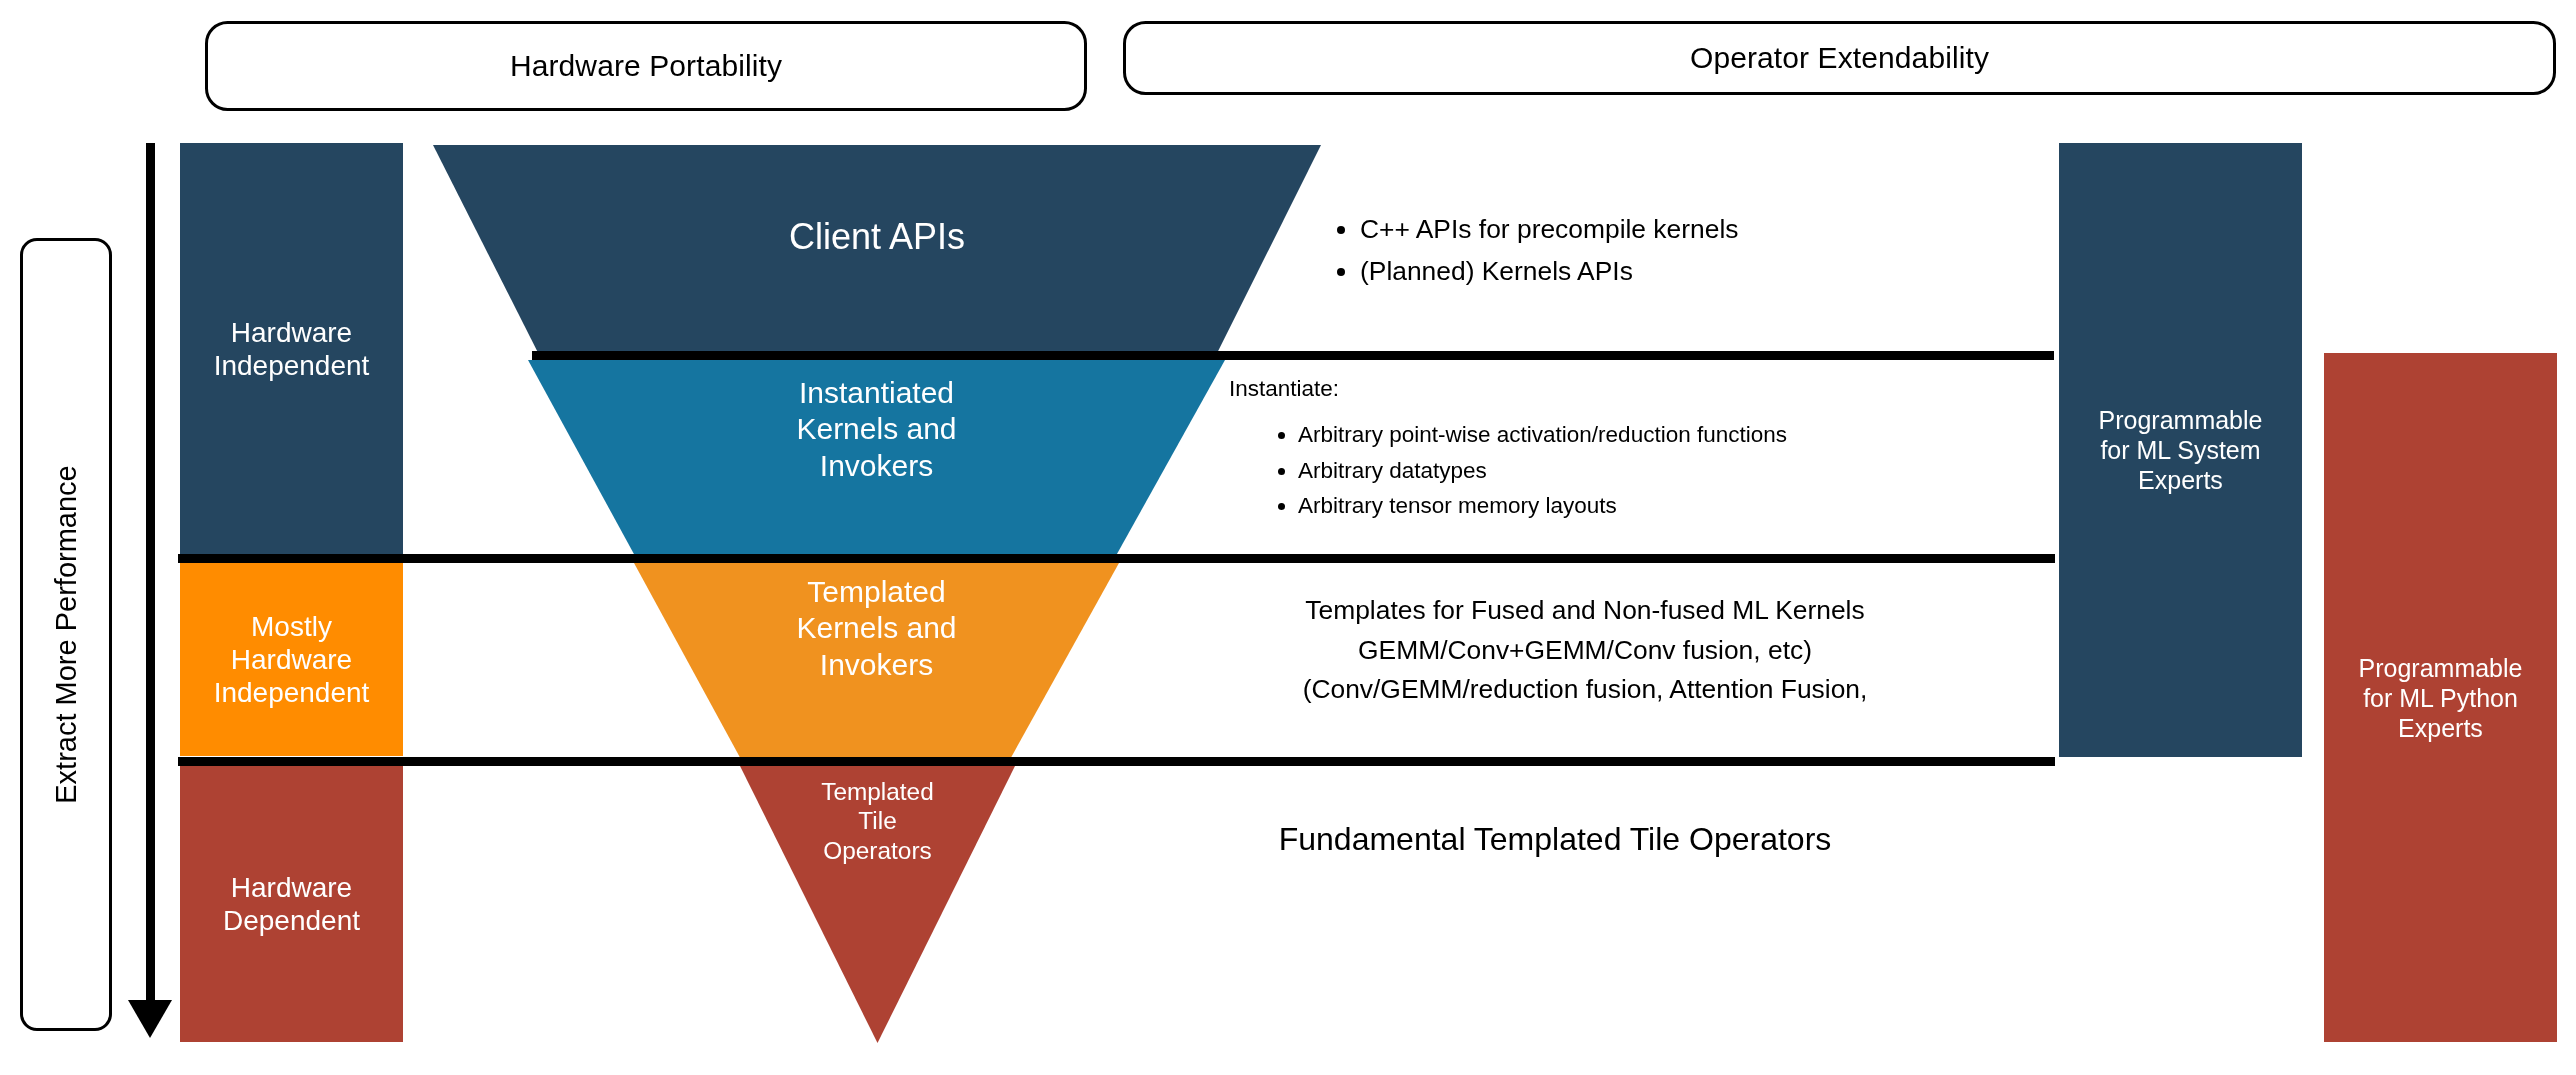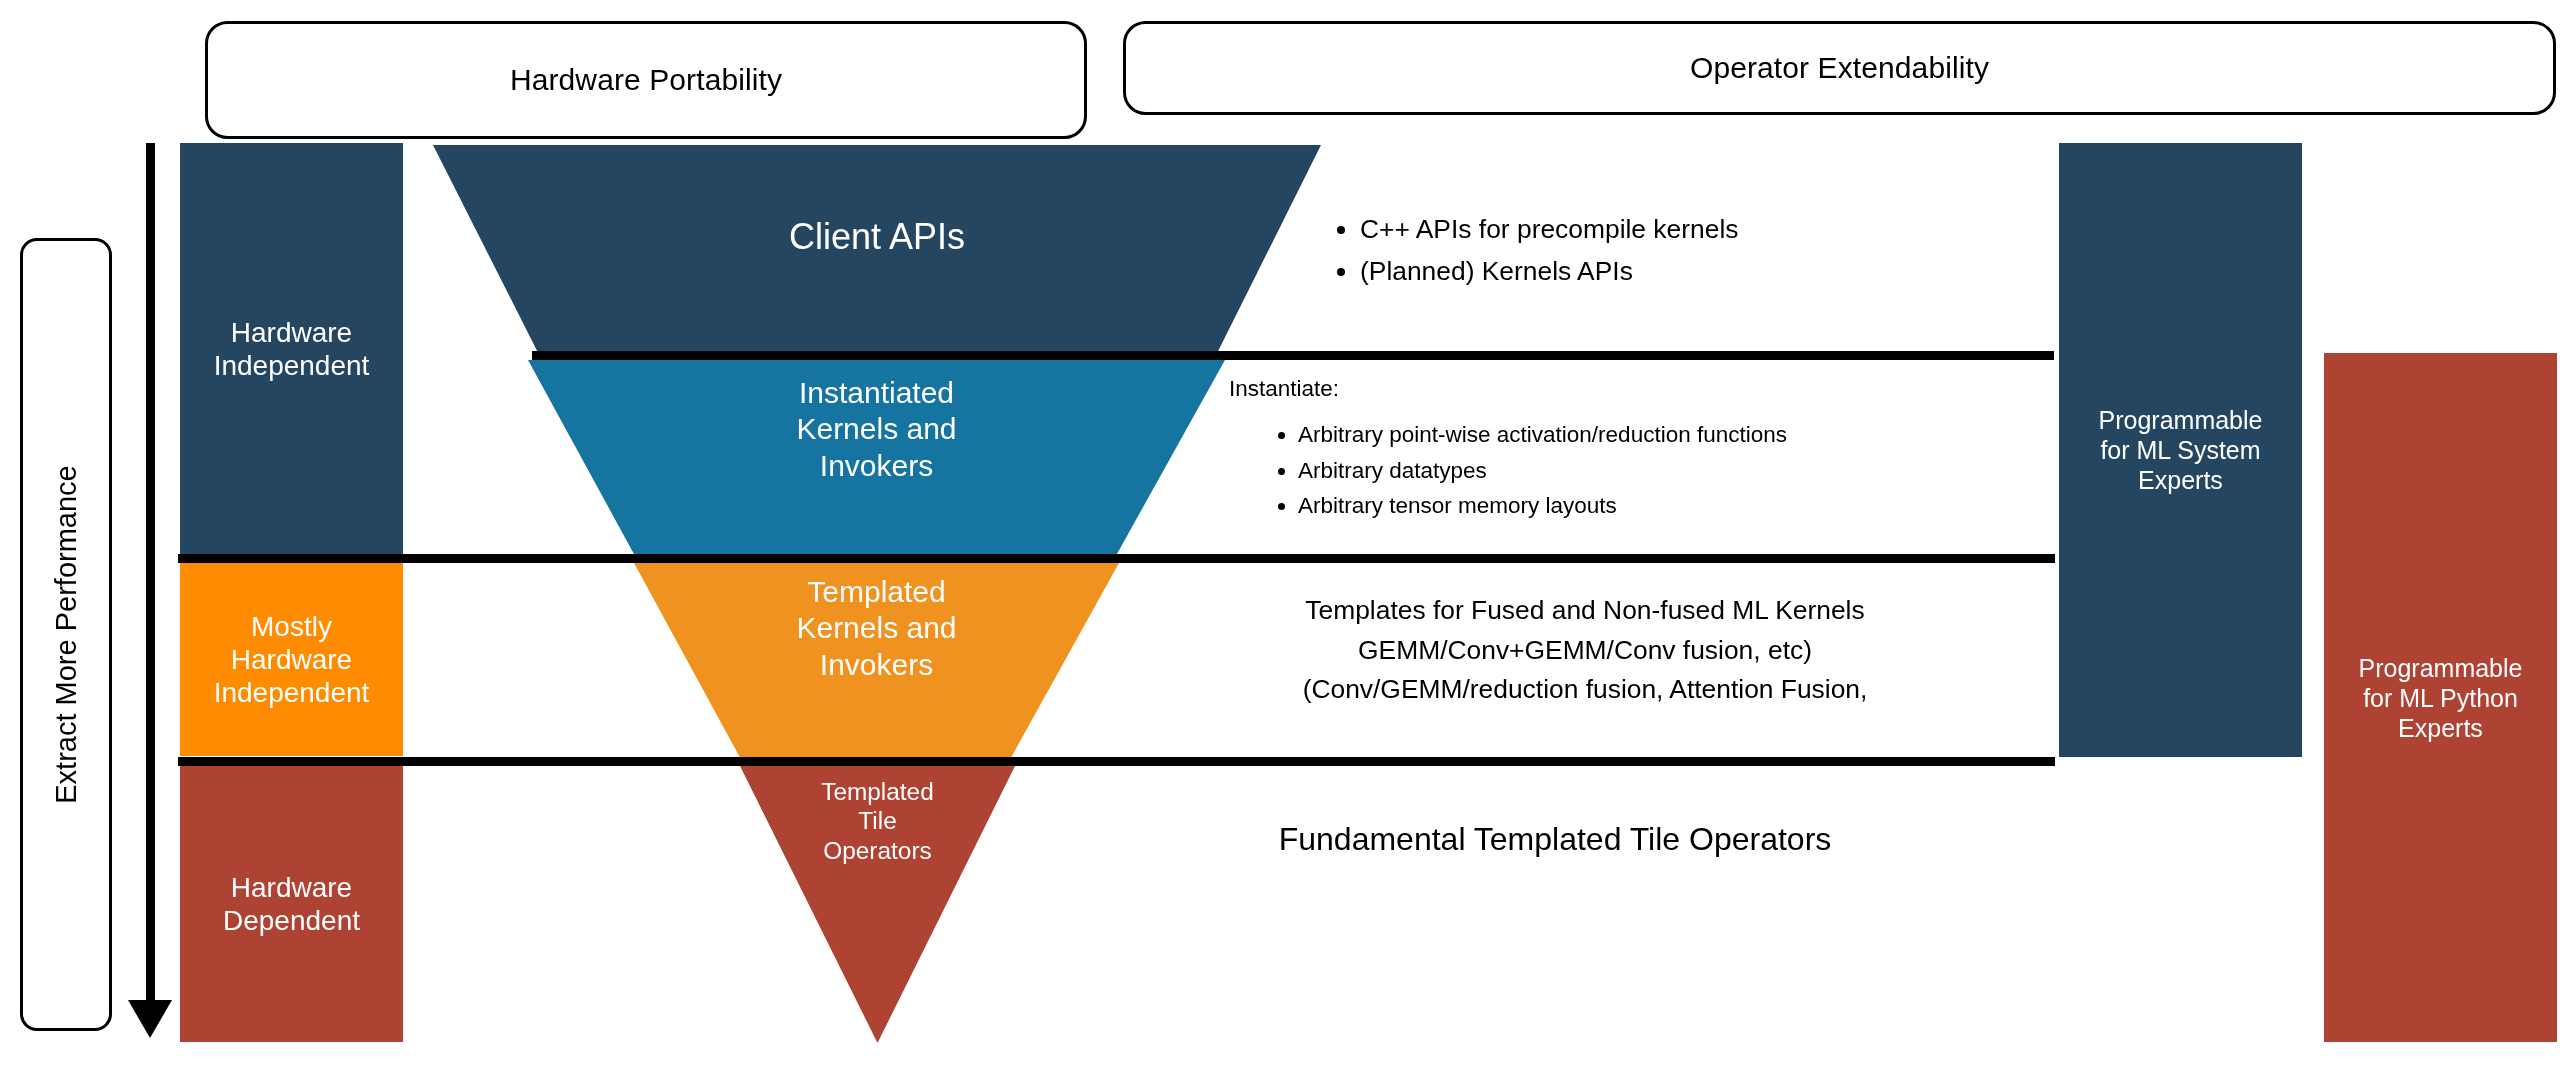--- a/index.html
+++ b/index.html
@@ -68,25 +68,25 @@
   .rcol{
     position:absolute;
     display:flex;align-items:center;justify-content:center;
     text-align:center;color:#ffffff;line-height:1.2;
     box-sizing:border-box;
   }
 </style>
 </head>
 <body>
 
-<div class="banner" style="left:205px;top:21px;width:882px;height:118px;">
+<div class="banner" style="left:205px;top:21px;width:882px;height:90px;">
   <span>Hardware Portability</span>
 </div>
 
-<div class="banner" style="left:1123px;top:21px;width:1433px;height:94px;">
+<div class="banner" style="left:1123px;top:21px;width:1433px;height:74px;">
   <span>Operator Extendability</span>
 </div>
 
 <div class="perf-box" style="left:20px;top:238px;width:92px;height:793px;">
   <span>Extract More Performance</span>
 </div>
 
 <div class="arrow-shaft" style="left:146px;top:143px;width:9.2px;height:878px;"></div>
 <div class="arrow-head" style="left:128px;top:1000px;"></div>
 

